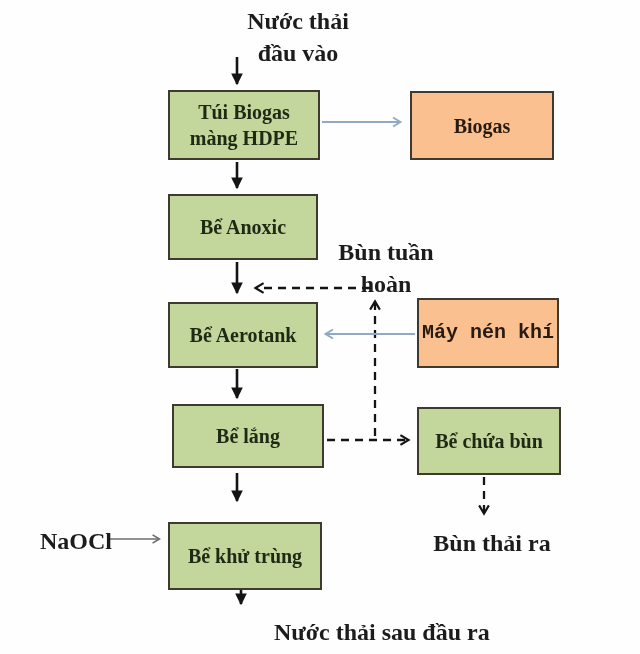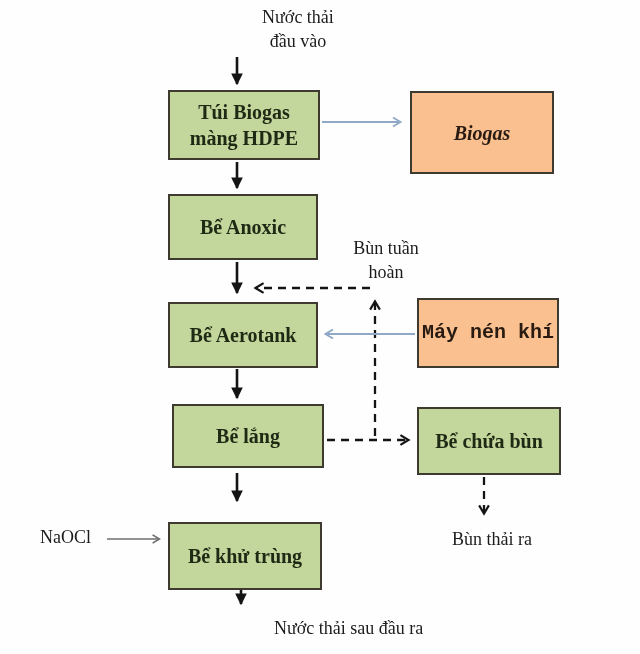--- a/index.html
+++ b/index.html
@@ -8,21 +8,21 @@
     font-family:"Liberation Serif", serif;
   }
   .box{
     position:absolute;display:flex;align-items:center;justify-content:center;
     border:2px solid #3e3a30;box-sizing:border-box;text-align:center;
     font-weight:bold;font-size:20px;line-height:1.3;white-space:pre-line;
   }
   .green{background:#c3d69b;color:#1e2a14;}
   .orange{background:#fac090;color:#2a1b12;}
   .ann{
-    position:absolute;font-weight:normal;font-size:18px;line-height:1.32;
+    position:absolute;font-weight:bold;font-size:24px;line-height:1.32;
     color:#1c1c1c;white-space:pre-line;
   }
   .center{text-align:center;}
   svg.layer{position:absolute;left:0;top:0;}
 </style>
 </head>
 <body>
 
 <div id="canvas">
 
@@ -64,21 +64,21 @@
     </g>
 
     <g stroke="#6e6e6e" stroke-width="1.4" fill="none">
       <path d="M107,539 H159" marker-end="url(#mOpenGray)"></path>
     </g>
   </svg>
 
   <div class="box green" style="left:168px;top:90px;width:152px;height:70px;">Túi Biogas
 màng HDPE</div>
 
-  <div class="box orange" style="left:410px;top:91px;width:144px;height:83px;font-style:italic;">Biogas</div>
+  <div class="box orange" style="left:410px;top:91px;width:144px;height:69px;">Biogas</div>
 
   <div class="box green" style="left:168px;top:194px;width:150px;height:66px;">Bể Anoxic</div>
 
   <div class="box green" style="left:168px;top:302px;width:150px;height:66px;">Bể Aerotank</div>
 
   <div class="box orange" style="left:417px;top:298px;width:142px;height:70px;font-family:Liberation Mono, monospace;">Máy nén khí</div>
 
   <div class="box green" style="left:172px;top:404px;width:152px;height:64px;">Bể lắng</div>
 
   <div class="box green" style="left:417px;top:407px;width:144px;height:68px;">Bể chứa bùn</div>

